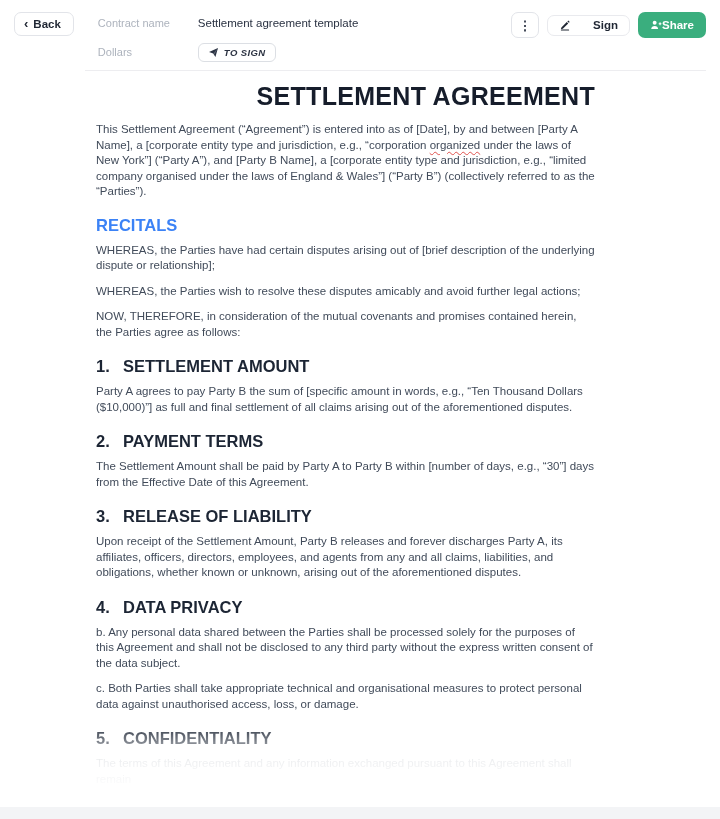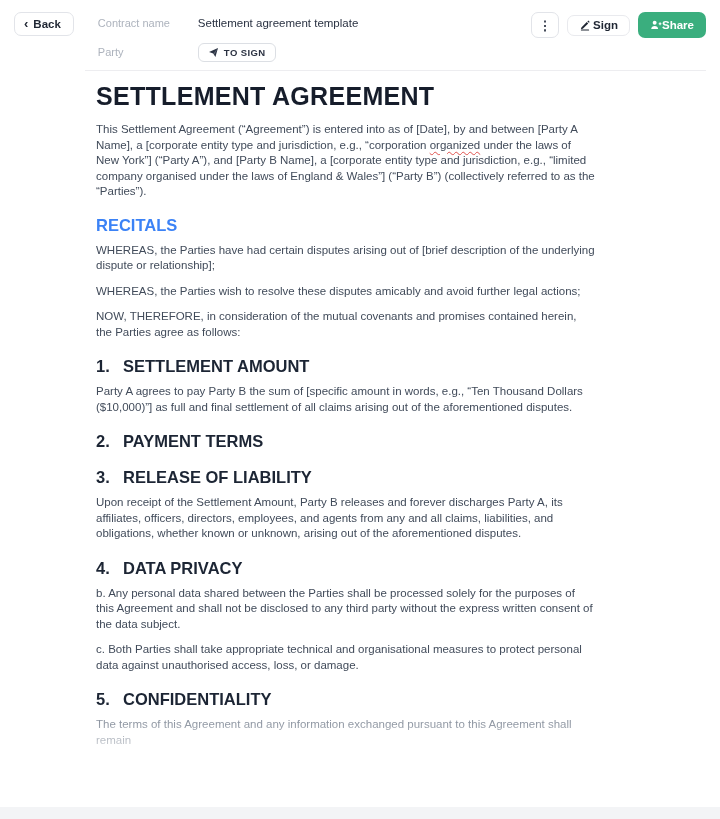--- a/index.html
+++ b/index.html
@@ -12,36 +12,36 @@
   .back-btn { display:inline-flex; align-items:center; gap:5px; background:#fff;
               border:1px solid #e2e4e9; border-radius:7px; padding:5px 12px 5px 9px;
               font-family:inherit; font-size:11.5px; font-weight:700; color:#1f2633; cursor:pointer; }
   .back-btn .chev { font-size:13px; line-height:10px; font-weight:700; }
   .meta { margin-left:24px; }
   .meta-row { display:flex; align-items:center; min-height:22px; }
   .meta-row + .meta-row { margin-top:7px; }
   .meta-label { width:100px; font-size:11px; color:#adb3bd; }
   .meta-value { font-size:11.5px; color:#2a3242; font-weight:500; }
   .status-badge { display:inline-flex; align-items:center; gap:5px; border:1px solid #dcdfe4;
-                  border-radius:6px; padding:3px 9px; background:#fff; cursor:pointer; }
+                  border-radius:6px; padding:3px 9px; background:#fff; cursor:pointer;font-style:italic; }
   .status-badge .badge-text { font-size:9.5px; font-weight:700; letter-spacing:.4px; color:#2b3242; }
   .actions { margin-left:auto; display:flex; align-items:center; gap:8px; }
   .icon-btn { width:28px; height:26px; border:1px solid #e2e4e9; border-radius:7px; background:#fff;
               font-size:13px; font-weight:700; color:#3a4150; line-height:1; cursor:pointer; }
-  .sign-btn { display:inline-flex; align-items:center; gap:2px; height:21px; padding:0 11px;
+  .sign-btn { display:inline-flex; align-items:center; gap:22px; height:21px; padding:0 11px;
               border:1px solid #e9eaee; border-radius:7px; background:#fff; font-family:inherit;
               font-size:11.5px; font-weight:600; color:#1f2633; cursor:pointer; }
   .share-btn { display:inline-flex; align-items:center; height:26px; padding:0 12px;
                border:none; border-radius:7px; background:#3aae7e; font-family:inherit;
                font-size:11.5px; font-weight:600; color:#fff; cursor:pointer; }
   .divider { position:absolute; left:85px; right:14px; top:70px; height:1px; background:#ededf0; }
 
   
   .doc { position:absolute; left:96px; top:78px; width:499px; }
-  .doc-title { font-size:25px; font-weight:800; letter-spacing:.3px; color:#161d2b; margin:4px 0 11px; }
+  .doc-title { font-size:25px; font-weight:800; letter-spacing:.3px; color:#161d2b; margin:4px 0 11px;text-align:right; }
   .doc p { font-size:11.5px; line-height:15.5px; color:#414b5a; margin:0 0 10px; }
   .doc h2 { font-size:16.5px; font-weight:800; color:#3b82f6; margin:16px 0 8px; }
   .sec-head { display:flex; font-size:16.5px; font-weight:800; color:#1c2534; margin:17px 0 8px; }
   .sec-num { width:27px; flex:none; }
   .misspelled { text-decoration:underline wavy #e0524d 1px; text-underline-offset:2px; }
   .faded-para { color:#8d95a1 !important; }
 
   
   .fade-overlay { position:absolute; left:0; right:0; top:722px; height:70px; pointer-events:none;
                   background:linear-gradient(to bottom, rgba(255,255,255,0) 0%,
@@ -61,21 +61,21 @@
       <span class="chev">‹</span>
       <span>Back</span>
     </button>
 
     <div class="meta">
       <div class="meta-row">
         <span class="meta-label">Contract name</span>
         <span class="meta-value">Settlement agreement template</span>
       </div>
       <div class="meta-row">
-        <span class="meta-label">Party</span>
+        <span class="meta-label">Dollars</span>
         <span class="status-badge">
           <svg class="plane-icon" width="11" height="11" viewBox="0 0 16 16">
             <path d="M1.5 7.2 14.5 1.6 10.8 14.4 7.6 9.6 1.5 7.2z" fill="#2b3242"></path>
             <path d="M7.6 9.6 14.5 1.6 9.2 10.8 7.6 9.6z" fill="#5a6270"></path>
           </svg>
           <span class="badge-text">TO SIGN</span>
         </span>
       </div>
     </div>
 
@@ -119,20 +119,21 @@
         <span>SETTLEMENT AMOUNT</span>
       </div>
       <p>Party A agrees to pay Party B the sum of [specific amount in words, e.g., “Ten Thousand Dollars ($10,000)”] as full and final settlement of all claims arising out of the aforementioned disputes.</p>
     </div>
 
     <div class="section">
       <div class="sec-head">
         <span class="sec-num">2.</span>
         <span>PAYMENT TERMS</span>
       </div>
+      <p>The Settlement Amount shall be paid by Party A to Party B within [number of days, e.g., “30”] days from the Effective Date of this Agreement.</p>
     </div>
 
     <div class="section">
       <div class="sec-head">
         <span class="sec-num">3.</span>
         <span>RELEASE OF LIABILITY</span>
       </div>
       <p>Upon receipt of the Settlement Amount, Party B releases and forever discharges Party A, its affiliates, officers, directors, employees, and agents from any and all claims, liabilities, and obligations, whether known or unknown, arising out of the aforementioned disputes.</p>
     </div>
 

